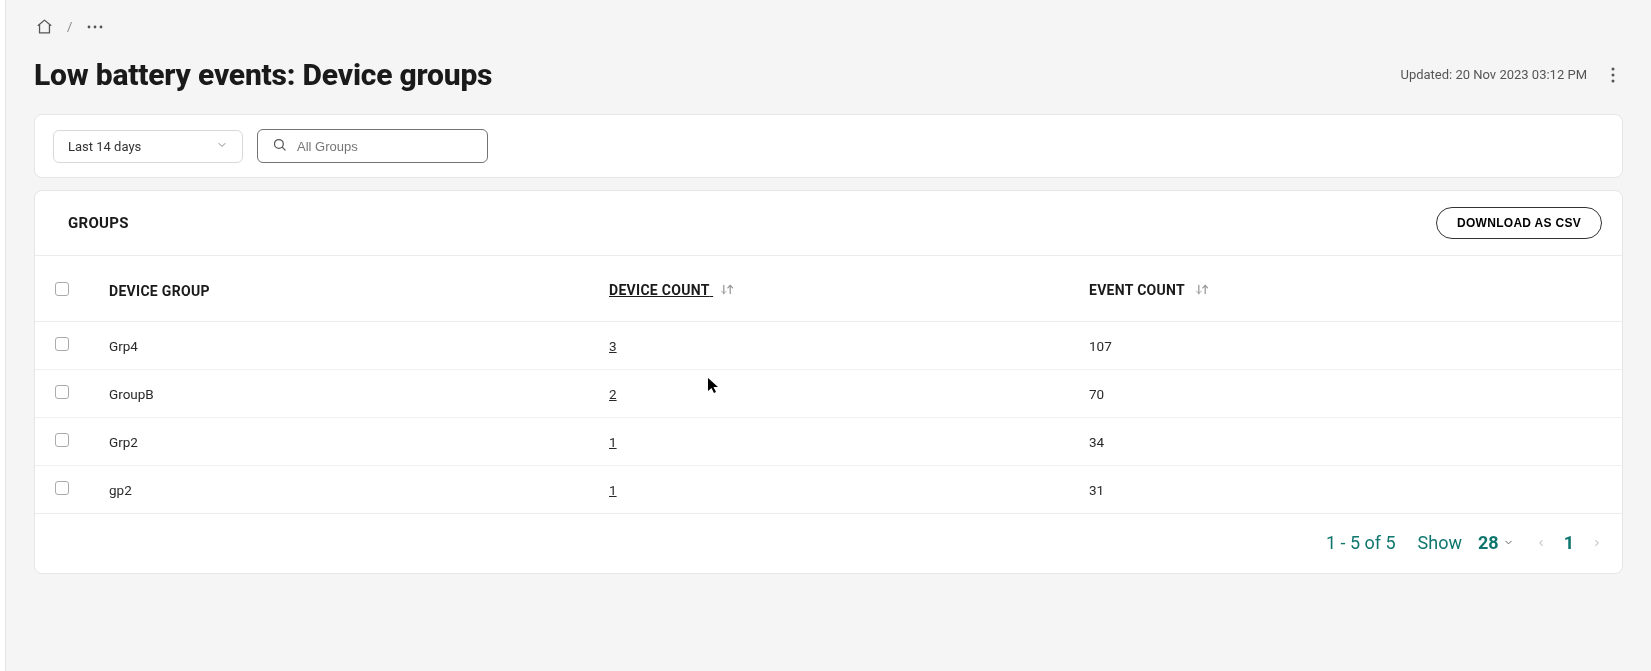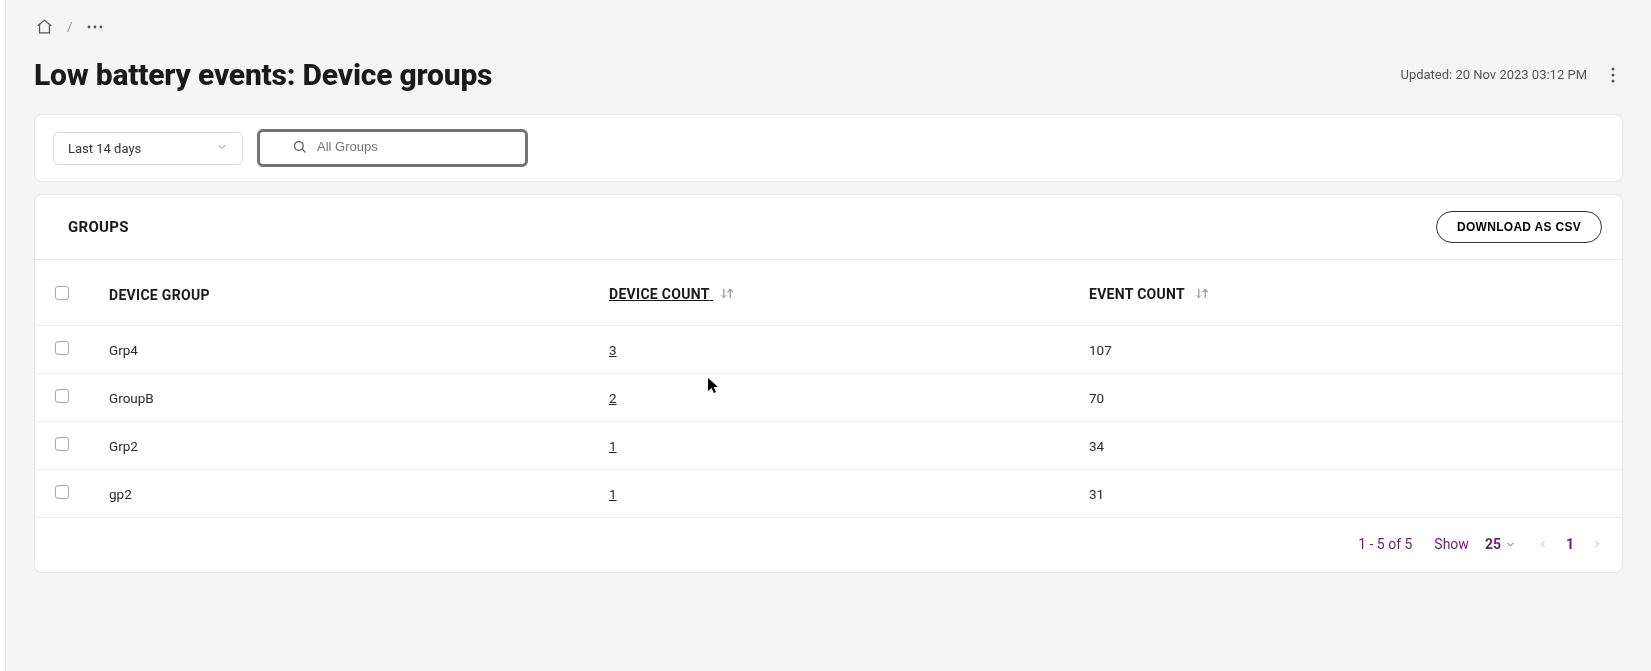--- a/index.html
+++ b/index.html
@@ -93,25 +93,25 @@
       font-size: 13px;
       color: #333;
       cursor: pointer;
       background: #fff;
     }
     .select-pill .chev {
       color: #888;
     }
     .search-pill {
       display: flex;
-      align-items: flex-start;
+      align-items: center;
       gap: 10px;
-      border: 3px solid #737373;
+      border: 1px solid #737373;
       border-radius: 6px;
-      padding: 7px 32px;
+      padding: 7px 14px;
       min-width: 195px;
       background: #fff;
     }
     .search-pill input {
       border: none;
       outline: none;
       font-size: 13px;
       color: #333;
       background: transparent;
       width: 100%;
@@ -197,22 +197,22 @@
       margin-left: 6px;
       color: #888;
       vertical-align: middle;
     }
     
     .table-footer {
       display: flex;
       justify-content: flex-end;
       gap: 22px;
       padding: 18px 20px 20px 20px;
-      font-size: 14px;
-      color: #701a75;
+      font-size: 18px;
+      color: #0f766e;
     }
     .show-group {
       display: flex;
       align-items: center;
       gap: 16px;
     }
     .show-select {
       display: flex;
       align-items: center;
       gap: 4px;
@@ -363,21 +363,21 @@
             <td class="col-evt">31</td>
           </tr>
         </tbody>
     </table>
 
     <div class="table-footer">
       <span>1 - 5 of 5</span>
       <div class="show-group">
         <span>Show</span>
         <span class="show-select">
-          <span>25</span>
+          <span>28</span>
           <svg width="11" height="11" viewBox="0 0 24 24" fill="none" stroke="#555" stroke-width="2" stroke-linecap="round" stroke-linejoin="round">
               <polyline points="6 9 12 15 18 9"></polyline>
             </svg>
         </span>
       </div>
       <div class="pager">
         <span class="arrow">
           <svg width="10" height="14" viewBox="0 0 24 24" fill="none" stroke="#bbb" stroke-width="2.5" stroke-linecap="round" stroke-linejoin="round">
               <polyline points="15 18 9 12 15 6"></polyline>
             </svg>

